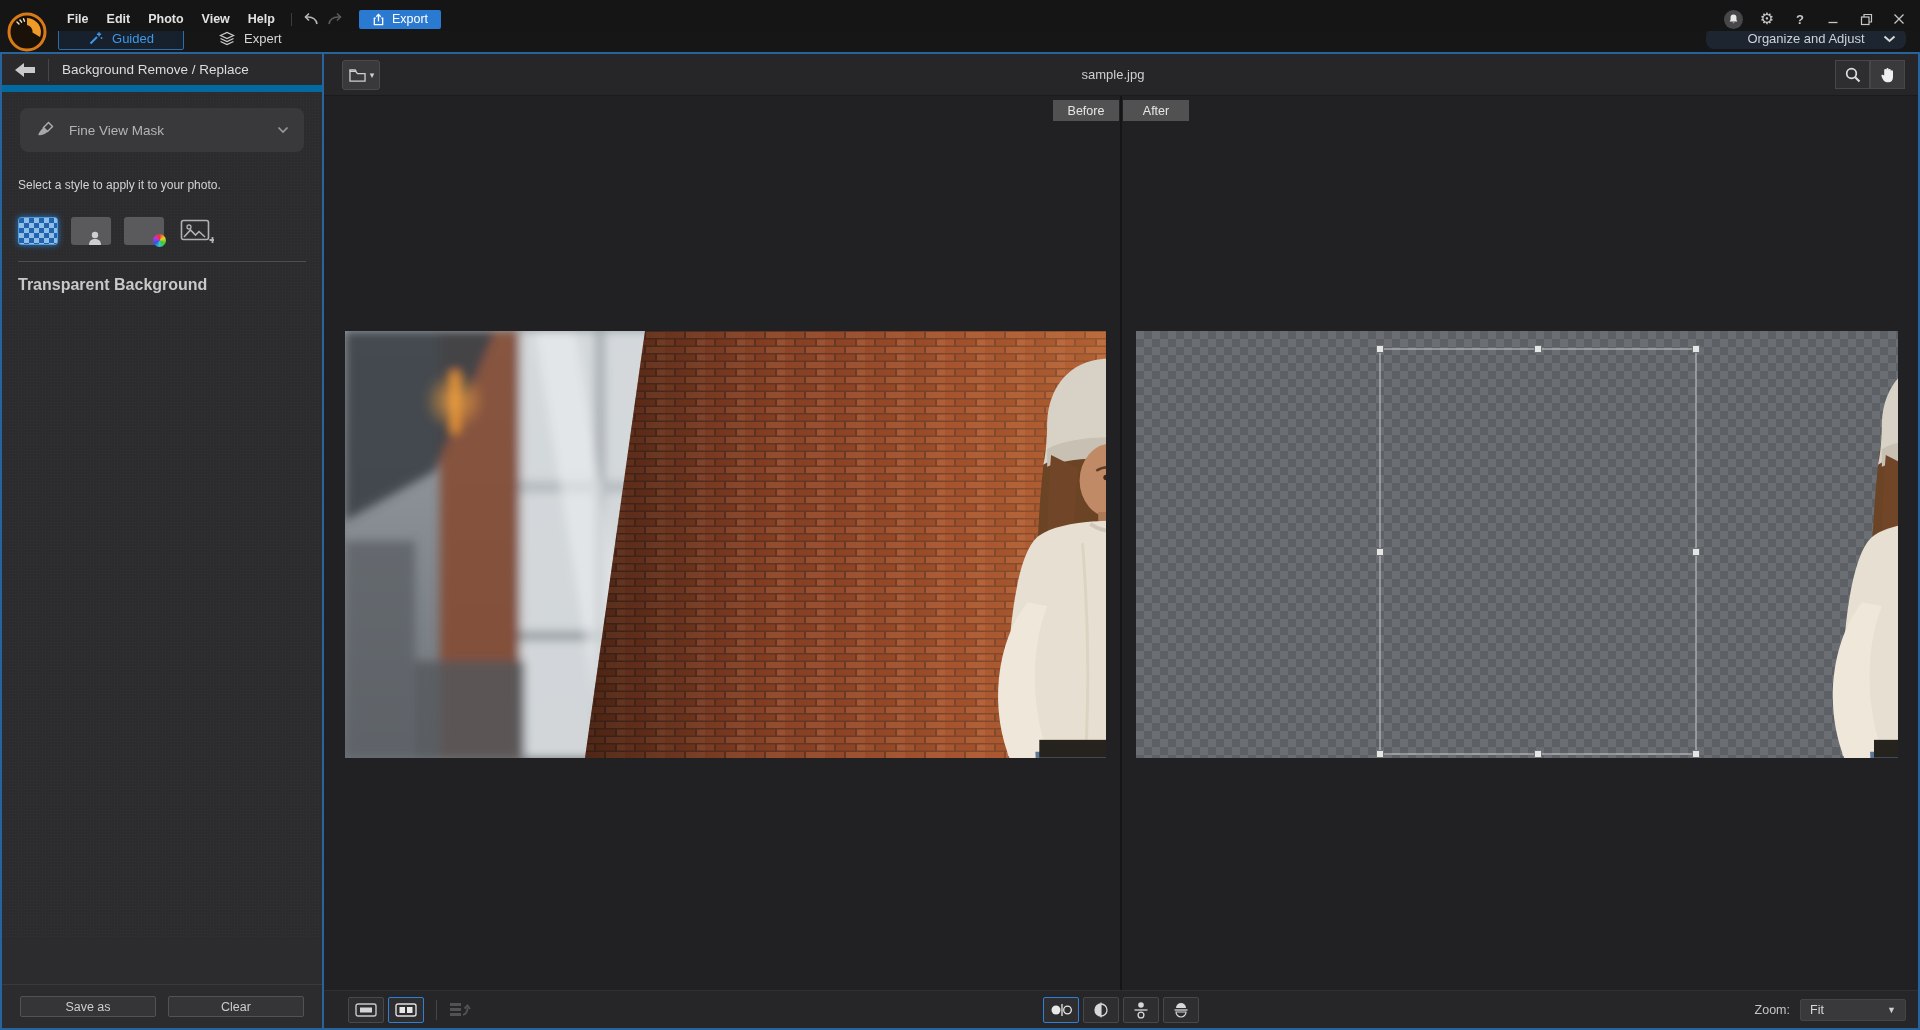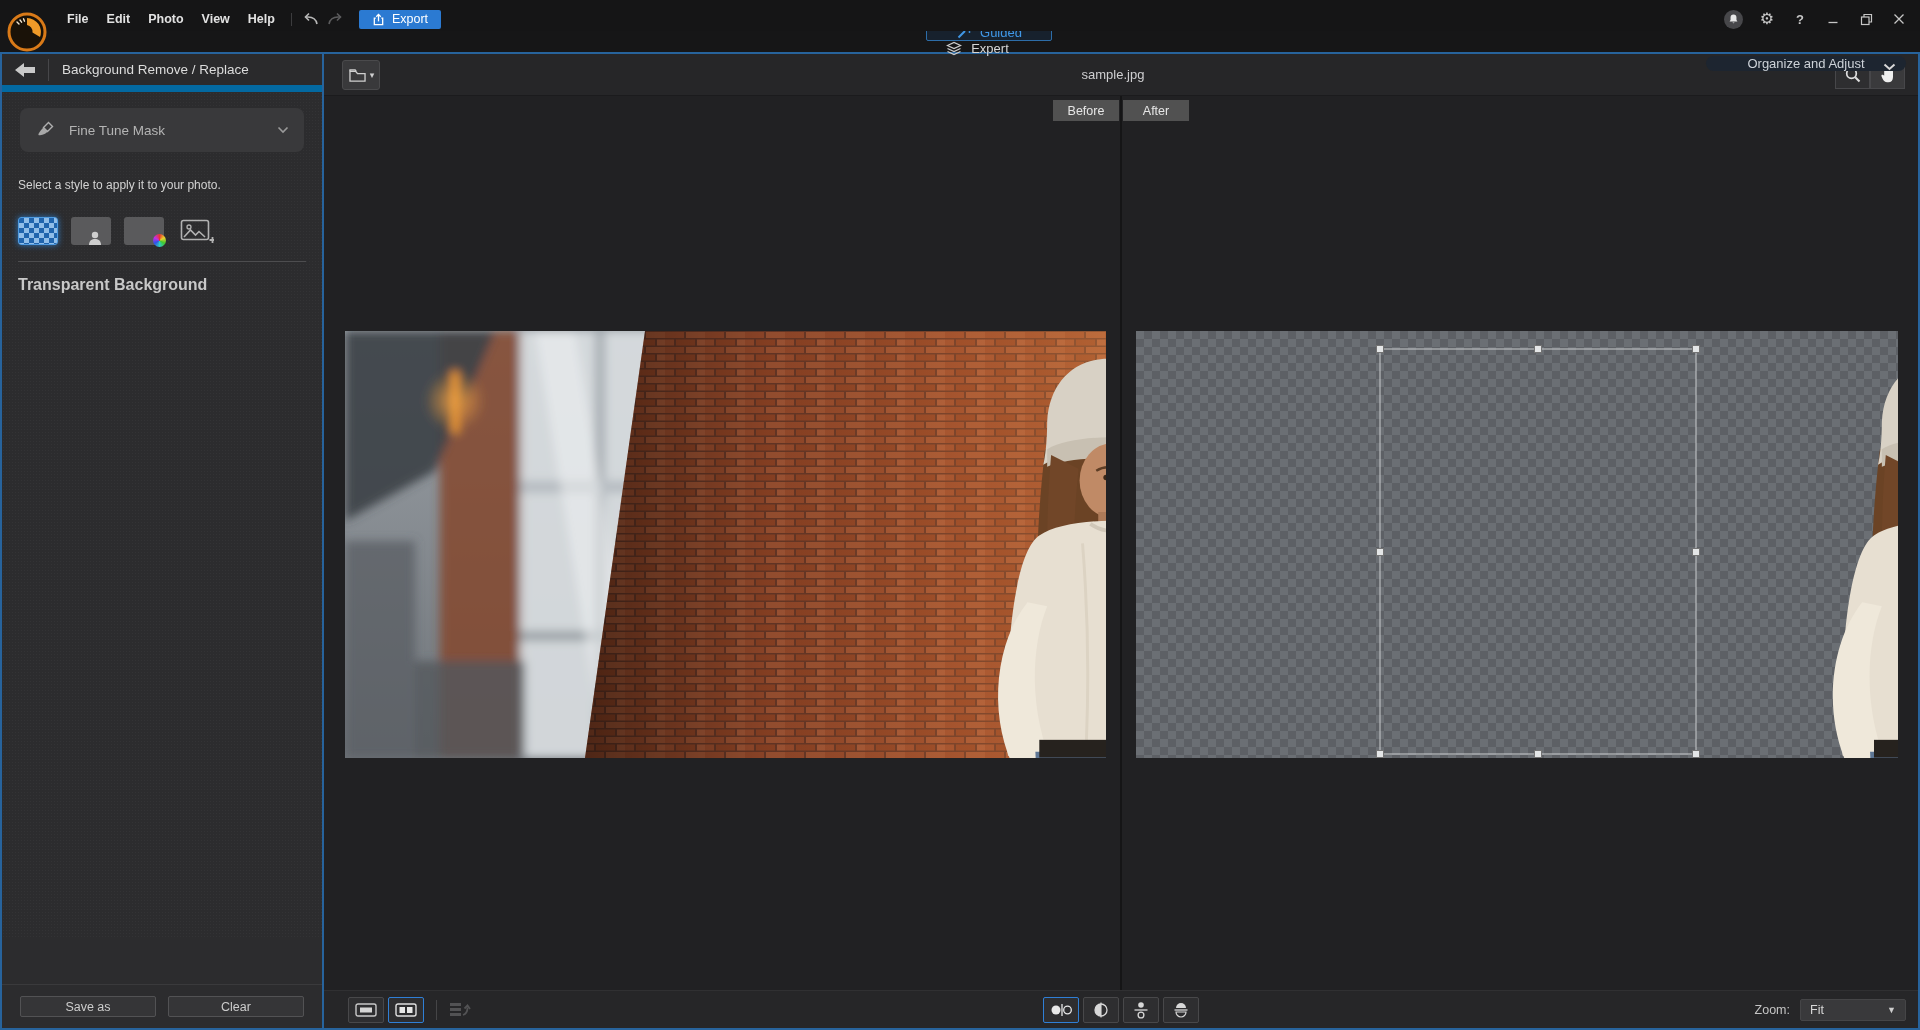--- a/index.html
+++ b/index.html
@@ -26,21 +26,21 @@
   .tb-sep { width:1px; height:13px; background:#3c3c3e; margin:0 7px; }
   .hist-btn { width:24px; height:20px; display:flex; align-items:center; justify-content:center; }
   .export-btn { margin-left:12px; height:19px; padding:0 13px; background:#2b7ad2; border-radius:2px; color:#fff; display:flex; align-items:center; gap:7px; }
   .win-controls { margin-left:auto; display:flex; align-items:center; gap:15px; padding-right:12px; }
   .wc-btn { display:flex; align-items:center; justify-content:center; width:18px; height:18px; color:#c6c6c6; }
   .bell-circle { width:19px; height:19px; border-radius:50%; background:#47474a; display:flex; align-items:center; justify-content:center; }
   .gear-glyph { font-size:16px; line-height:1; color:#c6c6c6; }
   .help-glyph { font-size:13px; font-weight:700; color:#c6c6c6; }
 
   
-  .tabbar { position:absolute; top:24px; left:0; right:0; height:28px; background:#161617; display:flex; align-items:center; z-index:4;flex-direction:column; }
+  .tabbar { position:absolute; top:24px; left:0; right:0; height:28px; background:#161617; display:flex; align-items:center; z-index:4; }
   .tab-guided { margin-left:58px; width:126px; height:23px; border:1px solid #2d6da8; border-radius:2px; background:#17212d; color:#4097e6; font-size:13px; display:flex; align-items:center; justify-content:center; gap:9px; }
   .tab-expert { margin-left:35px; display:flex; align-items:center; gap:9px; color:#d6d6d6; font-size:13px; }
   .workspace { margin-left:auto; margin-right:14px; width:200px; height:21px; background:#1d2530; border-radius:8px; position:relative; display:flex; align-items:center; justify-content:center; color:#cdd2d8; font-size:13px; }
   .workspace .chev { position:absolute; right:10px; top:7px; }
 
   
   .main { position:absolute; top:52px; left:0; right:0; bottom:0; border:2px solid #27639c; display:flex; background:#1b1b1c; }
 
   
   .left-panel { width:322px; border-right:2px solid #27639c; background:#2c2c2e; display:flex; flex-direction:column; }
@@ -270,21 +270,21 @@
       <div class="header-sep"></div>
       <span class="panel-title">Background Remove / Replace</span>
     </div>
 
     <div class="panel-body dotted">
       <div class="tool-pill">
         <svg class="brush" width="20" height="20" viewBox="0 0 20 20">
           <path d="M13.5 2.5 l4 4 -5 5 -4 -4 z" fill="none" stroke="#b0b0b0" stroke-width="1.4"></path>
           <path d="M8.5 7.5 l4 4 c-1.5 2 -4 3.5 -7.5 3.8 c-1.5 .2 -2 -.5 -1.3 -1.8 c1.2 -2 2.6 -4.2 4.8 -6 z" fill="#a8a8a8"></path>
         </svg>
-        <span>Fine Tune Mask</span>
+        <span>Fine View Mask</span>
         <svg class="chev" width="12" height="8" viewBox="0 0 12 8">
             <path d="M1.5 1.5 L6 6 L10.5 1.5" fill="none" stroke="#9a9a9a" stroke-width="1.6"></path>
           </svg>
       </div>
 
       <div class="instruction">Select a style to apply it to your photo.</div>
 
       <div class="styles-row">
         <div class="style-box style-checker"></div>
         <div class="style-box style-gray">

